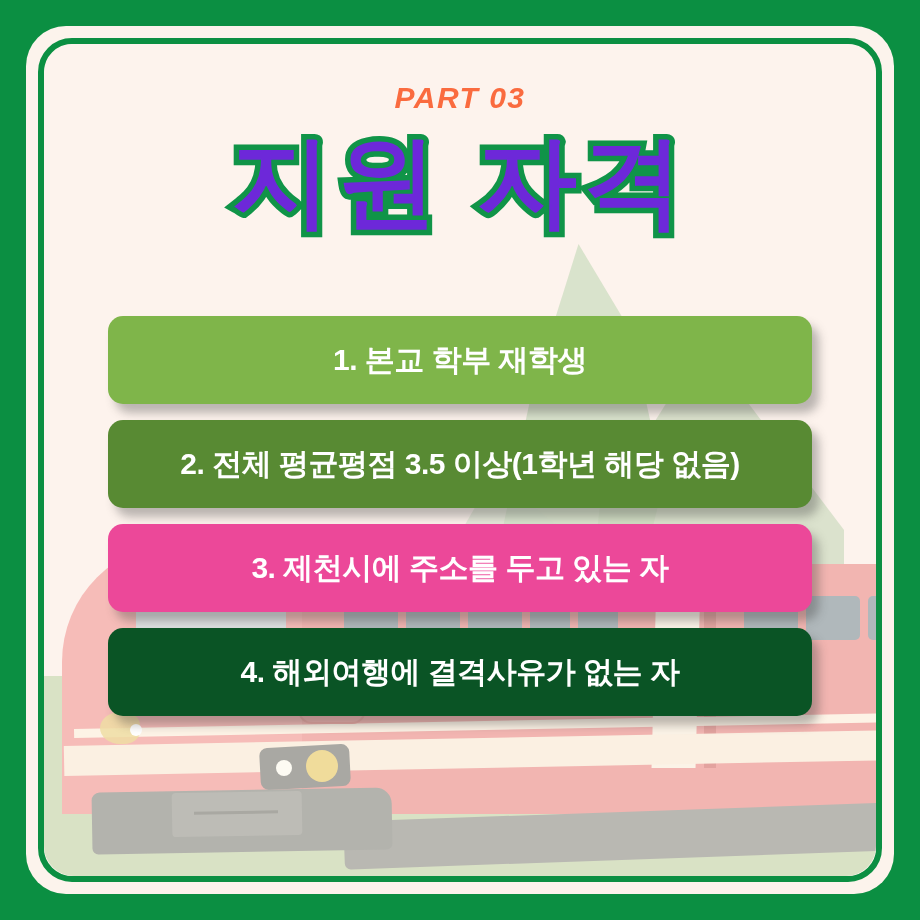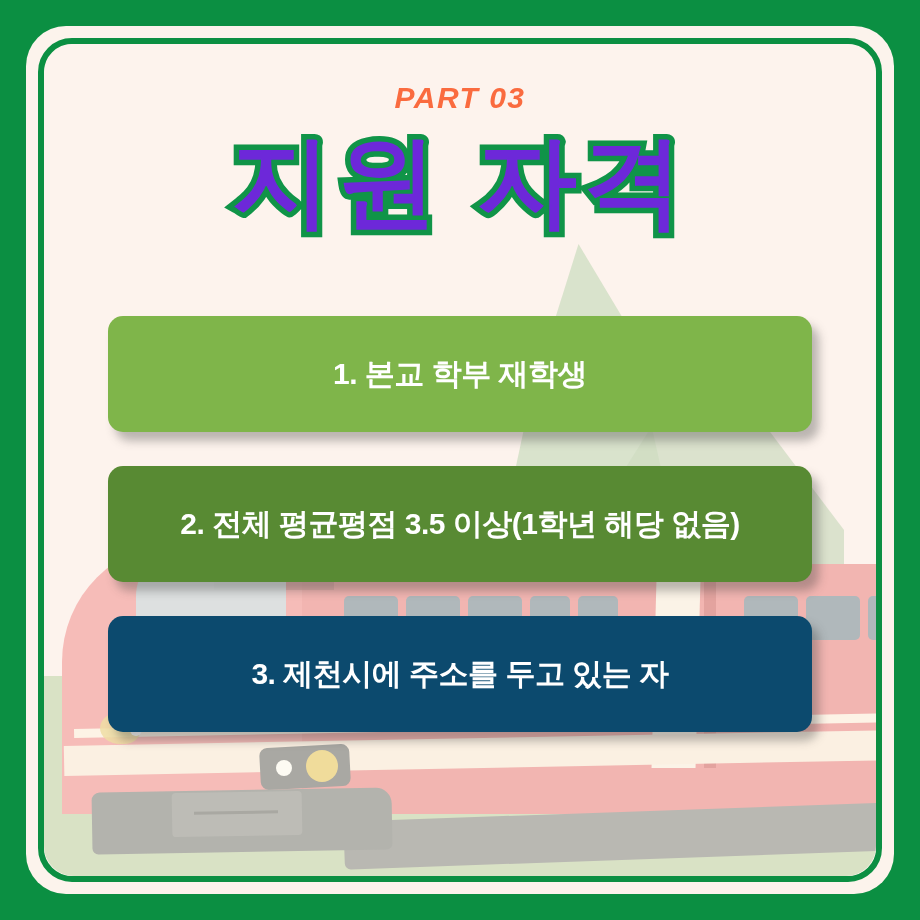--- a/index.html
+++ b/index.html
@@ -140,21 +140,21 @@
   .title{
     position:absolute;left:0;right:0;top:72px;text-align:center;
     font-size:100px;font-weight:bold;letter-spacing:6px;
     color:#fdf3ed;
     -webkit-text-stroke:11px #109448;
     paint-order:stroke fill;
   }
   
   .bars{position:absolute;left:64px;right:64px;top:272px;}
   .bar{
-    position:relative;height:116px;margin-bottom:34px;
+    position:relative;height:88px;margin-bottom:16px;
     border-radius:15px;display:flex;align-items:center;justify-content:center;
     box-shadow:7px 9px 10px rgba(60,60,60,.34);
   }
   .bar-text{
     color:#ffffff;font-size:30px;font-weight:bold;letter-spacing:-0.5px;
     text-align:center;white-space:nowrap;
   }
 </style>
 </head>
 <body>
@@ -209,19 +209,22 @@
     <div class="part-label" style="color: rgb(250, 107, 63);">PART 03</div>
     <div class="title" style="color: #6d28d9; -webkit-text-stroke: 11px rgb(16, 148, 72);">지원 자격</div>
 
     <div class="bars">
       <div class="bar" id="bar0" style="background: rgb(127, 181, 74);">
         <span class="bar-text">1. 본교 학부 재학생</span>
       </div>
       <div class="bar" id="bar1" style="background: rgb(88, 138, 51);">
         <span class="bar-text">2. 전체 평균평점 3.5 이상(1학년 해당 없음)</span>
       </div>
-      <div class="bar" id="bar2" style="background: #0c4a6e;">
+      <div class="bar" id="bar2" style="background: #ec4899;">
         <span class="bar-text">3. 제천시에 주소를 두고 있는 자</span>
+      </div>
+      <div class="bar" id="bar3" style="background: rgb(10, 84, 37);">
+        <span class="bar-text">4. 해외여행에 결격사유가 없는 자</span>
       </div>
     </div>
 
   </div>
 </div>
 
 </body></html>

